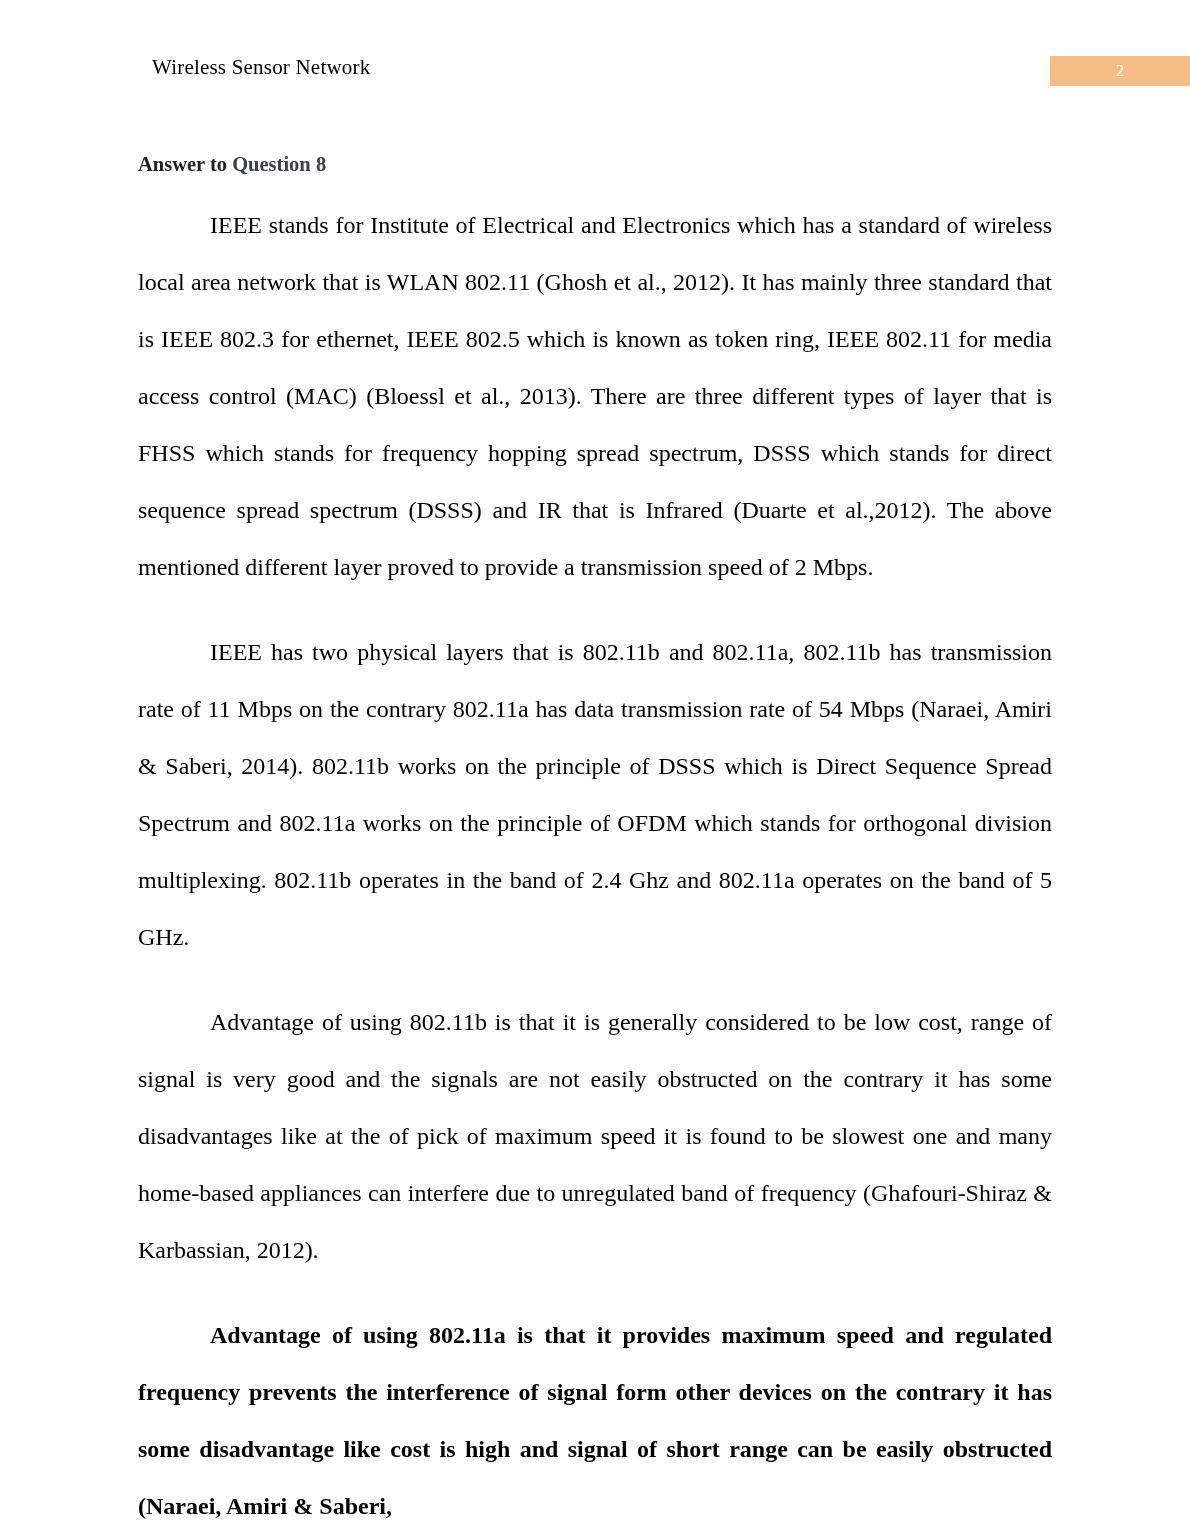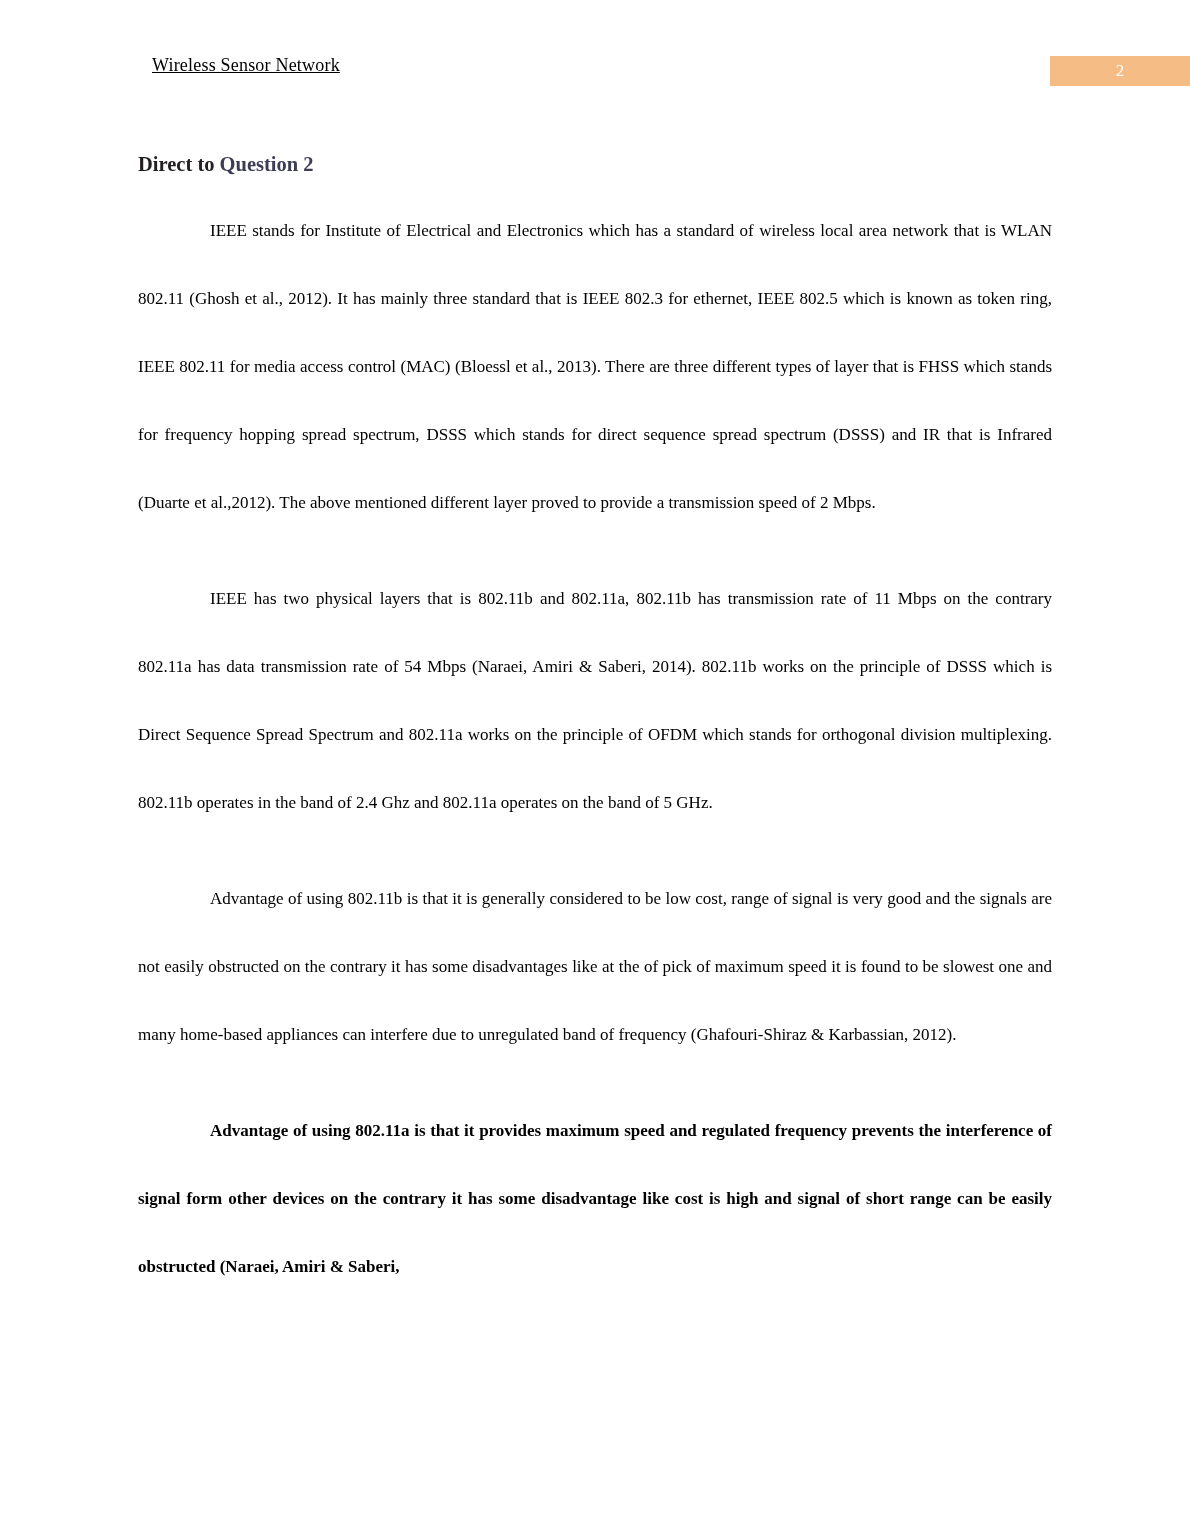--- a/index.html
+++ b/index.html
@@ -26,25 +26,24 @@
     position: absolute;
     top: 0;
     left: 0;
     width: 1190px;
     height: 110px;
   }
   .header-title {
     position: absolute;
     left: 152px;
     top: 55px;
-    font-size: 18px;
+    font-size: 21px;
     color: #000;
     letter-spacing: 0.2px;
     white-space: nowrap;
-    text-decoration: underline;
   }
   .page-number-band {
     position: absolute;
     right: 0;
     top: 56px;
     width: 140px;
     height: 30px;
     background: #f5bc86;
   }
   .page-number {
@@ -71,22 +70,22 @@
     margin: 0 0 20px 0;
     line-height: 1.2;
   }
   .section-heading .part-1 {
     color: #231f20;
   }
   .section-heading .part-2 {
     color: #3c3c55;
   }
   p.body-para {
-    font-size: 17px;
-    line-height: 68px;
+    font-size: 24px;
+    line-height: 57px;
     text-align: justify;
     text-justify: inter-word;
     margin: 0 0 28px 0;
     text-indent: 72px;
   }
   p.body-para:last-child {
     margin-bottom: 0;
     font-weight: bold;
   }
 </style>
@@ -97,21 +96,21 @@
 
   <div class="header">
     <div class="header-title">Wireless Sensor Network</div>
     <div class="page-number-band"></div>
     <div class="page-number">2</div>
   </div>
 
   <div class="content">
 
     <h2 class="section-heading">
-      <span class="part-1">Direct to </span><span class="part-2">Question 2</span>
+      <span class="part-1">Answer to </span><span class="part-2">Question 8</span>
     </h2>
 
     <p class="body-para">IEEE stands for Institute of Electrical and Electronics which has a standard of wireless local area network that is WLAN 802.11 (Ghosh et al., 2012). It has mainly three standard that is IEEE 802.3 for ethernet, IEEE 802.5 which is known as token ring, IEEE 802.11 for media access control (MAC) (Bloessl et al., 2013). There are three different types of layer that is FHSS which stands for frequency hopping spread spectrum, DSSS which stands for direct sequence spread spectrum (DSSS) and IR that is Infrared (Duarte et al.,2012). The above mentioned different layer proved to provide a transmission speed of 2 Mbps.</p>
     <p class="body-para">IEEE has two physical layers that is 802.11b and 802.11a, 802.11b has transmission rate of 11 Mbps on the contrary 802.11a has data transmission rate of 54 Mbps (Naraei, Amiri &amp; Saberi, 2014). 802.11b works on the principle of DSSS which is Direct Sequence Spread Spectrum and 802.11a works on the principle of OFDM which stands for orthogonal division multiplexing. 802.11b operates in the band of 2.4 Ghz and 802.11a operates on the band of 5 GHz.</p>
     <p class="body-para">Advantage of using 802.11b is that it is generally considered to be low cost, range of signal is very good and the signals are not easily obstructed on the contrary it has some disadvantages like at the of pick of maximum speed it is found to be slowest one and many home-based appliances can interfere due to unregulated band of frequency (Ghafouri-Shiraz &amp; Karbassian, 2012).</p>
     <p class="body-para">Advantage of using 802.11a is that it provides maximum speed and regulated frequency prevents the interference of signal form other devices on the contrary it has some disadvantage like cost is high and signal of short range can be easily obstructed (Naraei, Amiri &amp; Saberi,</p>
 
   </div>
 
 </div>

